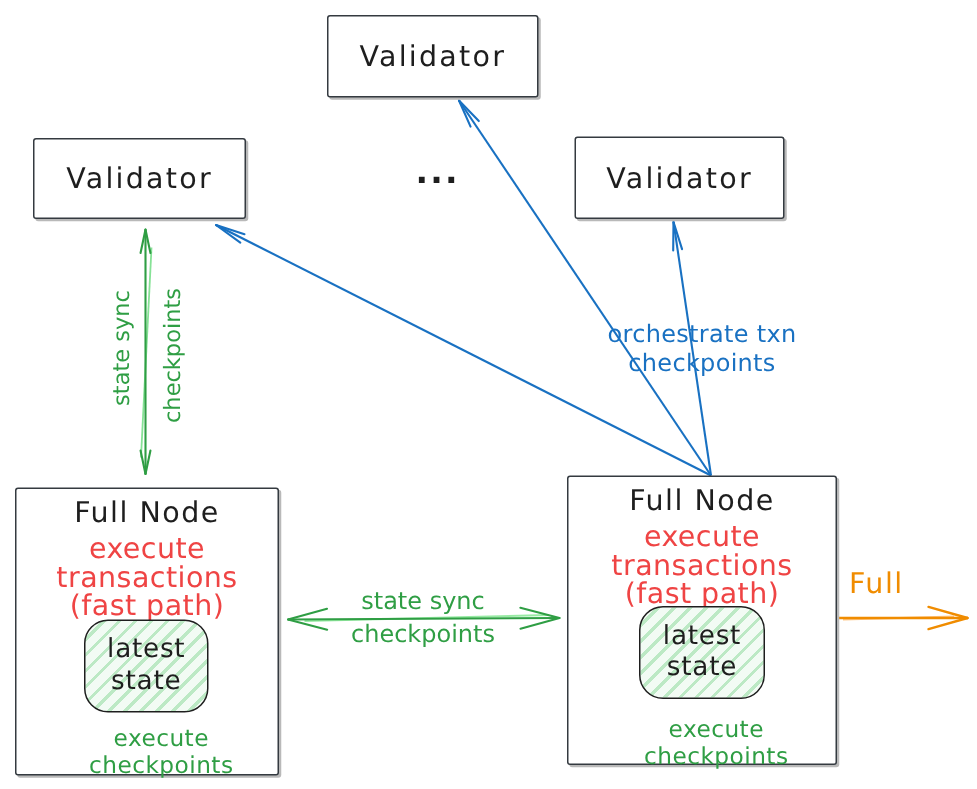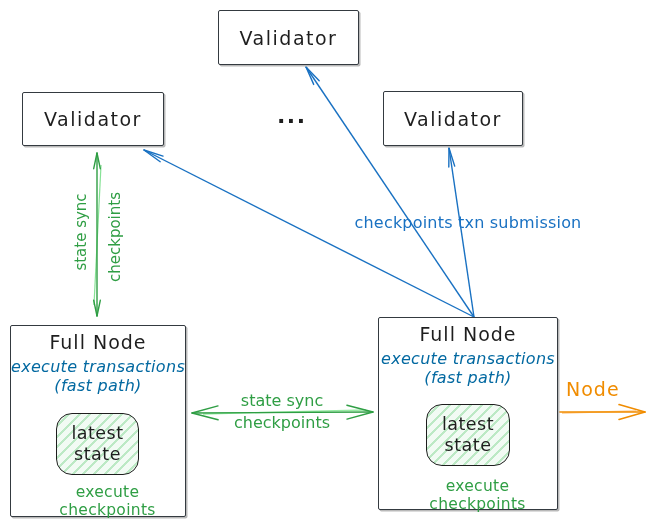--- a/index.html
+++ b/index.html
@@ -8,21 +8,21 @@
     font-family:"DejaVu Sans",sans-serif;color:#1e1e1e;padding-left:44px;
   }
   .box{
     position:absolute;background:#ffffff;border:1.8px solid #343a40;border-radius:2px;
     box-shadow:1.5px 1.5px 0 #b9b9b9;display:flex;align-items:center;justify-content:center;
     z-index:3;
   }
   .validator-label{font-size:19px;letter-spacing:1.5px;color:#1e1e1e;}
   .fullnode{flex-direction:column;justify-content:flex-start;text-align:center;}
   .fn-title{font-size:19px;letter-spacing:1px;margin-top:5px;color:#1e1e1e;}
-  .fn-exec{font-size:16px;line-height:19px;color:#0369a1;margin-top:4px;letter-spacing:.3px;font-style:italic;}
+  .fn-exec{font-size:19px;line-height:19px;color:#ef4444;margin-top:4px;letter-spacing:.3px;}
   .state-box{
     position:absolute;border:1.7px solid #1e1e1e;border-radius:16px;
     background-color:#f2fbf4;
     background-image:repeating-linear-gradient(135deg, rgba(64,192,87,0.30) 0 2.2px, rgba(0,0,0,0) 2.2px 7.5px);
     display:flex;align-items:center;justify-content:center;text-align:center;
     font-size:17.5px;line-height:21px;color:#1e1e1e;letter-spacing:.5px;
   }
   .state-box span{display:block;width:58px;}
   .fn-checkpoints{position:absolute;left:0;right:0;text-align:center;font-size:15.5px;color:#2f9e44;letter-spacing:.3px;margin-left:19px;}
   .lbl{position:absolute;z-index:4;}
@@ -105,17 +105,17 @@
     </div>
     <div class="fn-checkpoints" style="top:159px;">execute checkpoints</div>
   </div>
 
   <div class="lbl lbl-green rot center" style="left:25px;top:224px;width:110px;height:16px;font-size:15px;">state sync</div>
   <div class="lbl lbl-green rot center" style="left:59px;top:229px;width:110px;height:16px;font-size:15px;">checkpoints</div>
 
   <div class="lbl lbl-green center" style="left:207px;top:391px;width:150px;font-size:16px;">state sync</div>
   <div class="lbl lbl-green center" style="left:207px;top:413px;width:150px;font-size:16px;">checkpoints</div>
 
-  <div class="lbl lbl-blue center" style="left:354px;top:213px;width:228px;font-size:16px;letter-spacing:.2px;">checkpoints txn submission</div>
+  <div class="lbl lbl-blue center" style="left:354px;top:213px;width:228px;font-size:16px;letter-spacing:.2px;">orchestrate txn checkpoints</div>
 
-  <div class="lbl lbl-orange" style="left:566px;top:378px;font-size:19px;letter-spacing:1px;">Node</div>
+  <div class="lbl lbl-orange" style="left:566px;top:378px;font-size:19px;letter-spacing:1px;">Full</div>
 
 </div>
 
 </body></html>

